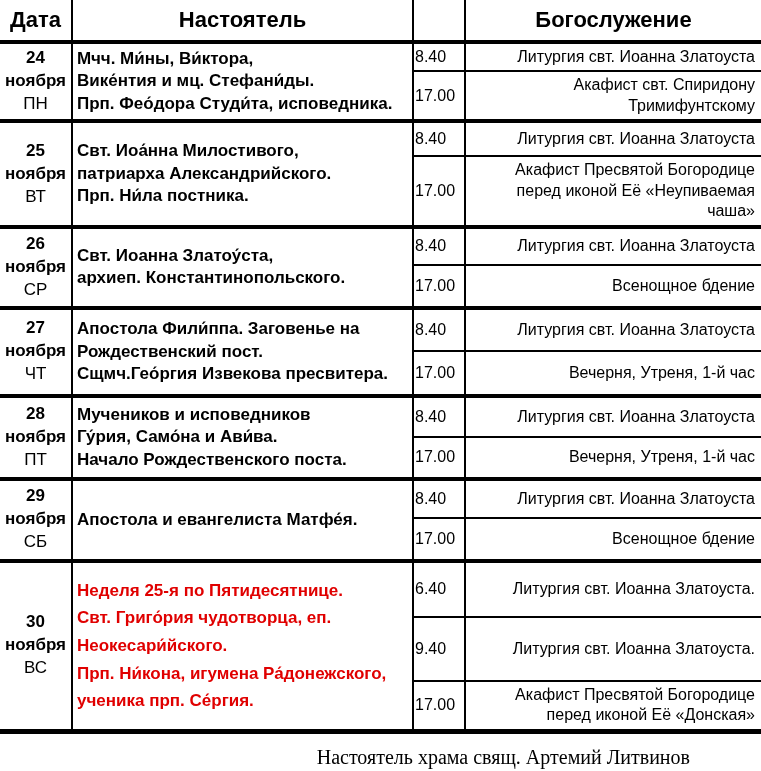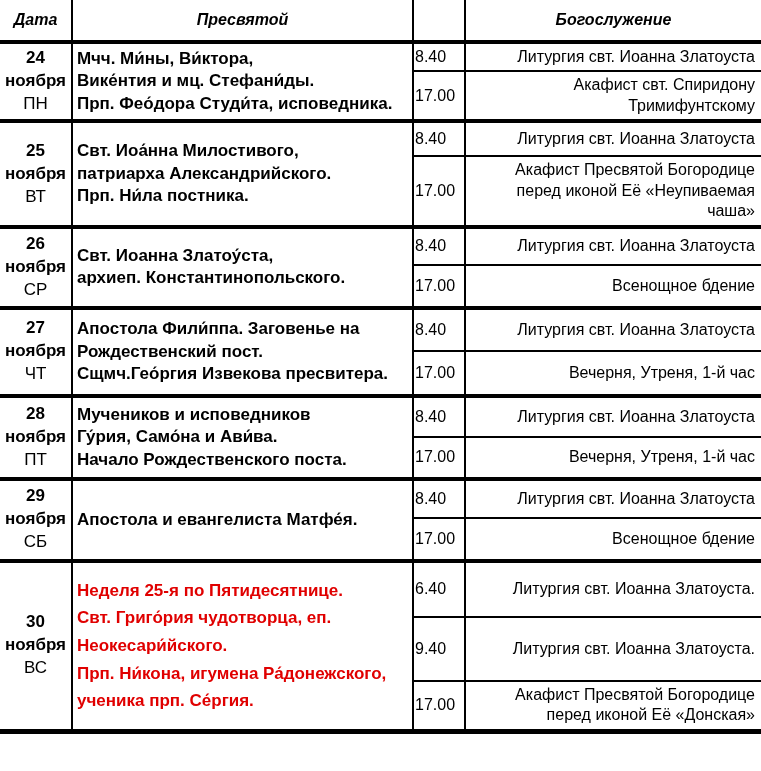--- a/index.html
+++ b/index.html
@@ -19,26 +19,25 @@
     border-bottom: 5px solid #000;
   }
   col.c1 { width: 72px; }
   col.c2 { width: 341px; }
   col.c3 { width: 52px; }
   col.c4 { width: 296px; }
 
   td, th { vertical-align: middle; overflow: hidden; }
 
   th {
-    font-size: 16px;
+    font-size: 22px;
     font-weight: bold;
     height: 38px;
     text-align: center;
     border-bottom: 4px solid #000;
-    font-style: italic;
   }
   .vline { border-right: 2px solid #000; }
 
   tr.grp > td { border-top: 4px solid #000; }
   tr.sub > td { border-top: 2px solid #000; }
 
   td.c-date {
     text-align: center;
     font-size: 17px;
     line-height: 1.35;
@@ -83,21 +82,21 @@
   <table class="schedule">
     <colgroup>
         <col class="c1">
         <col class="c2">
         <col class="c3">
         <col class="c4">
       </colgroup>
     <thead>
       <tr>
         <th class="vline">Дата</th>
-        <th class="vline">Пресвятой</th>
+        <th class="vline">Настоятель</th>
         <th class="vline"></th>
         <th>Богослужение</th>
       </tr>
     </thead>
     <tbody>
 
       <tr class="grp" style="height:28px">
         <td class="c-date vline" rowspan="2">
           <div class="dnum">24</div>
           <div class="dmon">ноября</div>
@@ -201,13 +200,14 @@
         <td class="c-time vline">9.40</td>
         <td class="c-serv">Литургия свт. Иоанна Златоуста.</td>
       </tr>
       <tr class="sub" style="height:46px">
         <td class="c-time vline">17.00</td>
         <td class="c-serv">Акафист Пресвятой Богородице перед иконой Её «Донская»</td>
       </tr>
     </tbody>
   </table>
 
+  <div class="footer">Настоятель храма свящ. Артемий Литвинов</div>
 </div>
 
 </body></html>

